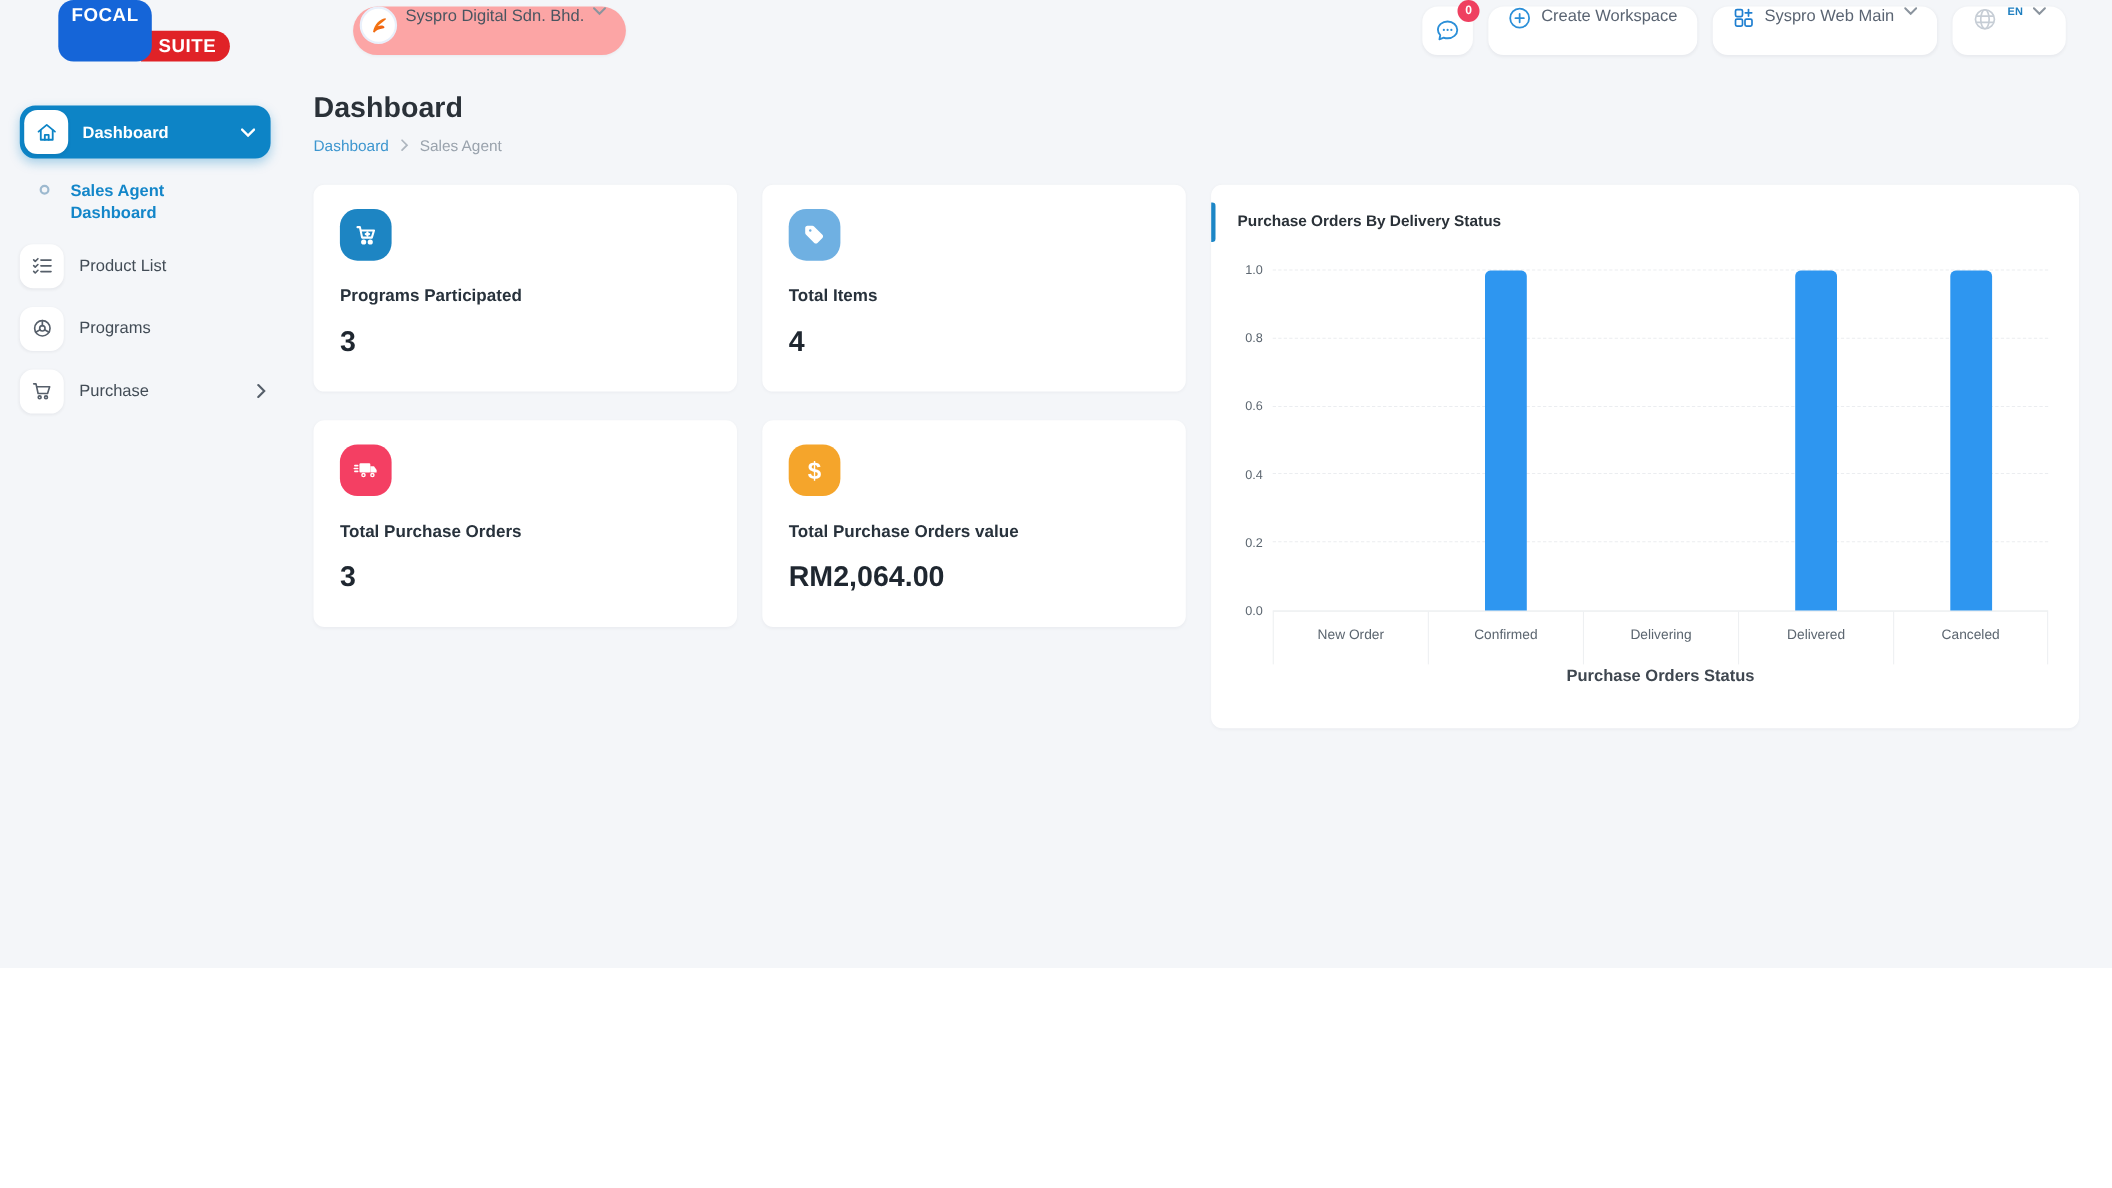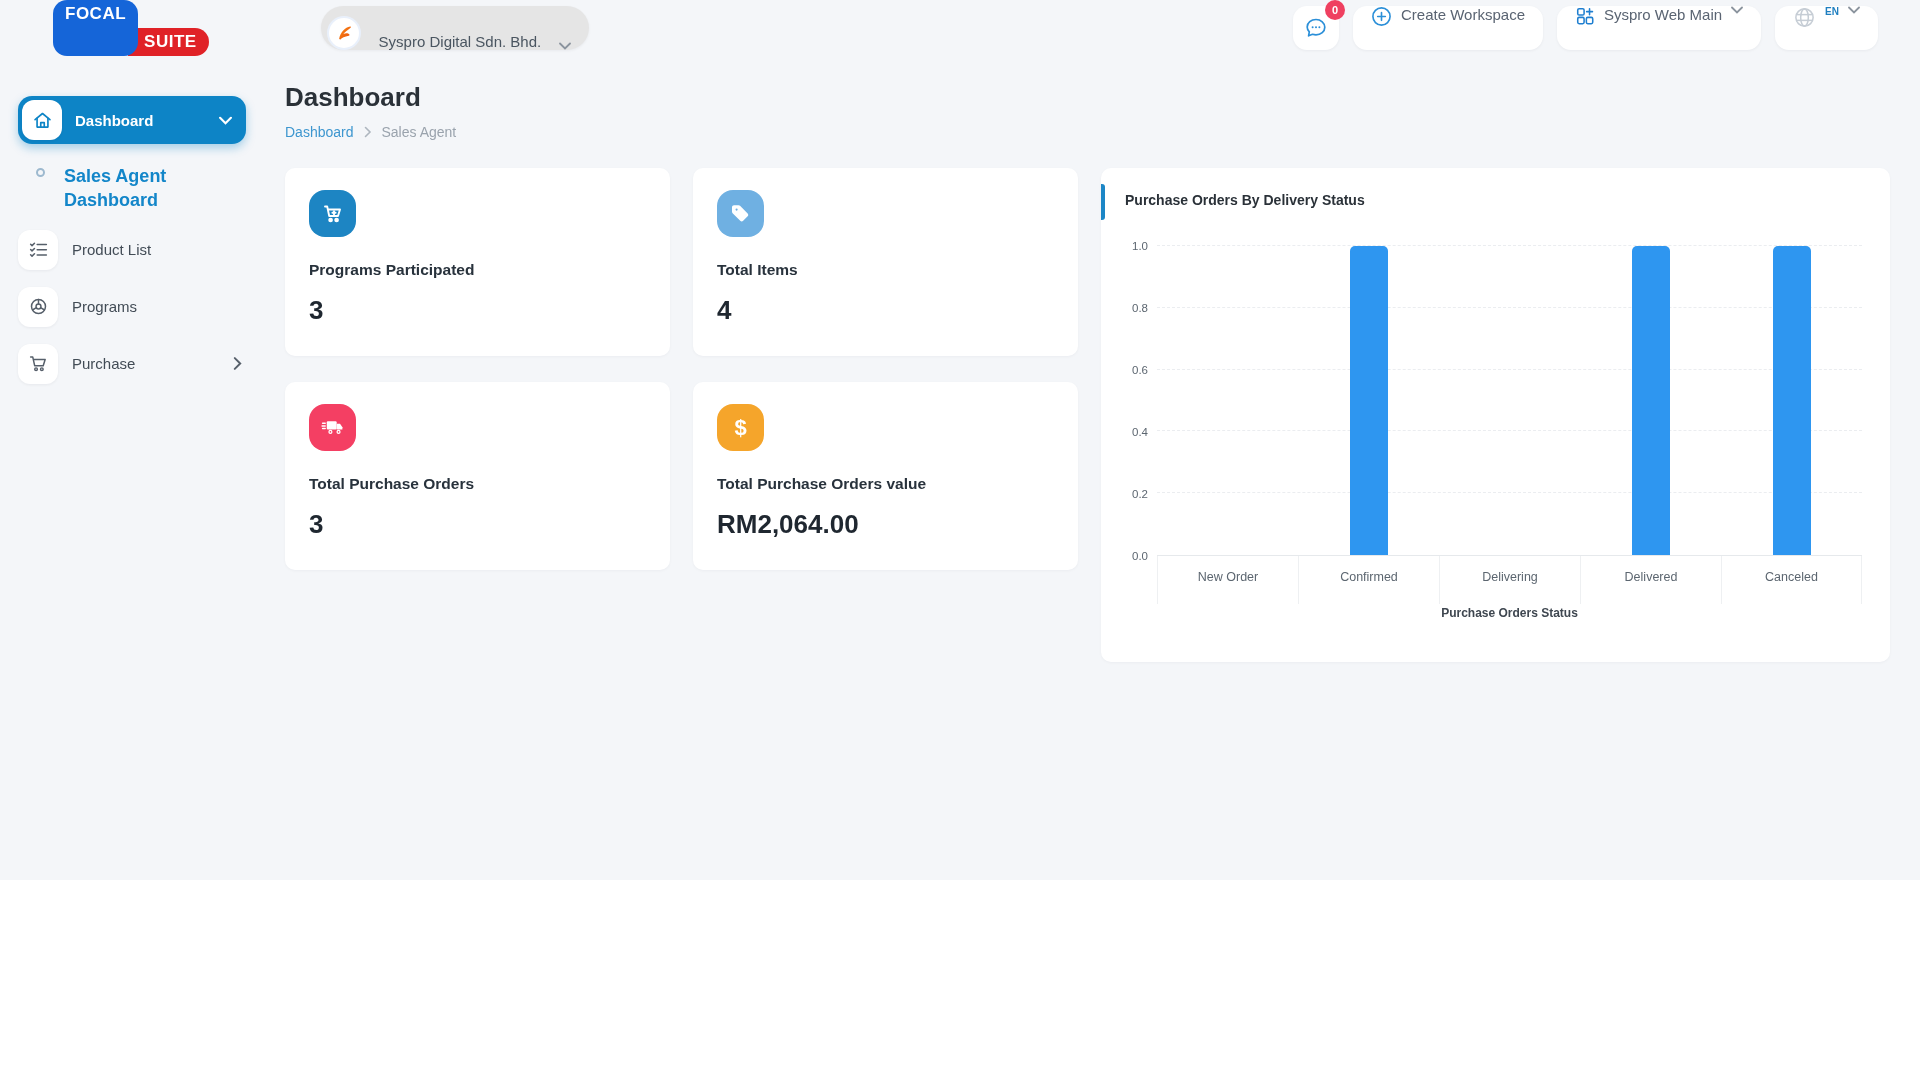--- a/index.html
+++ b/index.html
@@ -5,40 +5,40 @@
   * { margin:0; padding:0; box-sizing:border-box; }
   html,body { width:1920px; height:1080px; background:#ffffff; font-family:"Liberation Sans", sans-serif; }
   .app { position:relative; width:1920px; height:880px; background:#f4f6f9; overflow:hidden; }
 
   
   .topbar { display:flex; align-items:center; height:56px; padding:0 42px 0 53px; }
   .logo { display:flex; font-weight:800; font-size:17px; letter-spacing:.5px; }
   .logo-part { color:#fff; padding:4px 12px; }
   .logo-focal { background:#1565d8; border-radius:14px; z-index:2; }
   .logo-suite { background:#e02227; border-radius:0 14px 14px 0; margin-left:-10px; padding-left:16px; z-index:1;margin-top:28px; }
-  .company-pill { display:flex; align-items:flex-end; gap:18px; background:#e5e5e5; border-radius:22px; height:44px; padding:0 18px 0 6px; margin-left:112px; box-shadow:0 1px 3px rgba(16,24,40,.05); cursor:pointer; }
+  .company-pill { display:flex; align-items:flex-start; gap:8px; background:#fca5a5; border-radius:22px; height:44px; padding:0 18px 0 6px; margin-left:112px; box-shadow:0 1px 3px rgba(16,24,40,.05); cursor:pointer; }
   .company-avatar { width:34px; height:34px; border-radius:50%; background:#fff; border:2px solid #e9f0fb; display:flex; align-items:center; justify-content:center; }
   .company-name { font-size:15px; color:#4a5560; }
   .tb-right { margin-left:auto; display:flex; align-items:center; gap:14px; }
   .icon-btn { position:relative; width:46px; height:44px; background:#fff; border-radius:14px; display:flex; align-items:center; justify-content:center; box-shadow:0 1px 3px rgba(16,24,40,.05); cursor:pointer; }
   .badge { position:absolute; top:-6px; right:-6px; min-width:20px; height:20px; border-radius:10px; background:#ef4060; color:#fff; font-size:11px; font-weight:700; display:flex; align-items:center; justify-content:center; padding:0 5px; }
   .pill-btn { display:flex; align-items:flex-start; gap:9px; background:#fff; border-radius:14px; height:44px; padding:0 18px; box-shadow:0 1px 3px rgba(16,24,40,.05); font-size:15px; color:#5a6472; cursor:pointer; white-space:nowrap; }
   .lang-code { color:#1f7fc0; font-weight:600; font-size:10px; }
   .chev { flex:0 0 auto; }
 
   
   .sidebar { position:absolute; left:0; top:56px; width:264px; padding:40px 18px 0 18px; }
   .nav-active { display:flex; align-items:center; height:48px; background:#0d84c6; border-radius:14px; padding:0 14px 0 4px; box-shadow:0 4px 10px rgba(13,132,198,.35); cursor:pointer; }
   .nav-active .icon-box { background:#fff; }
   .icon-box { width:40px; height:40px; border-radius:12px; background:#fff; display:flex; align-items:center; justify-content:center; box-shadow:0 1px 3px rgba(16,24,40,.06); flex:0 0 auto; }
   .nav-active-label { color:#fff; font-weight:700; font-size:15px; margin-left:13px; }
   .nav-active .chev { margin-left:auto; }
   .sub-item { display:flex; align-items:flex-start; margin:20px 0 6px 0; padding-left:18px; cursor:pointer; }
   .sub-bullet { width:9px; height:9px; border:2px solid #9db9cf; border-radius:50%; margin-top:4px; flex:0 0 auto; }
-  .sub-label { color:#1386c9; font-weight:700; font-size:18px; line-height:1.35; margin-left:19px; width:150px; }
+  .sub-label { color:#1386c9; font-weight:700; font-size:15px; line-height:1.35; margin-left:19px; width:150px; }
   .nav-item { display:flex; align-items:center; margin-top:17px; cursor:pointer; }
   .nav-label { font-size:15px; color:#424c56; font-weight:500; margin-left:14px; }
   .nav-item .chev { margin-left:auto; margin-right:4px; }
 
   
   .main { position:absolute; left:264px; top:56px; right:0; padding:26px 30px 0 21px; }
   .page-title { font-size:26px; font-weight:700; color:#2a3138; }
   .breadcrumb { display:flex; align-items:center; gap:10px; margin-top:11px; font-size:14px; }
   .bc-link { color:#3d96cf; cursor:pointer; }
   .bc-sep { color:#aeb6bf; font-size:13px; }
@@ -58,21 +58,21 @@
   .chart-wrap { display:flex; margin:38px 28px 0 10px; }
   .y-axis { position:relative; width:46px; height:310px; }
   .ytick { position:absolute; right:9px; transform:translateY(50%); font-size:11.5px; color:#5c6670; }
   .plot { position:relative; flex:1; height:310px; border-bottom:1px solid #e6e9ec; }
   .gridline { position:absolute; left:0; right:0; height:0; border-top:1px dashed #ebedf0; }
   .bar-col { position:absolute; bottom:0; top:0; }
   .bar { position:absolute; bottom:0; left:50%; transform:translateX(-50%); width:38px; background:#2e96f0; border-radius:5px 5px 0 0; }
   .x-row { display:flex; margin:0 28px 0 56px; }
   .x-cell { position:relative; padding-top:14px; text-align:center; font-size:12.5px; color:#5c6670; height:48px; border-left:1px solid #eef0f2; }
   .x-cell:last-child { border-right:1px solid #eef0f2; }
-  .x-axis-title { text-align:center; margin:2px 28px 0 56px; font-size:12px; font-weight:700; color:#3f4750; }
+  .x-axis-title { text-align:center; margin:2px 28px 0 56px; font-size:15px; font-weight:700; color:#3f4750; }
 
   svg { display:block; }
 </style>
 </head>
 <body>
 
 <div class="app">
 
   <div class="topbar">
     <div class="logo">

